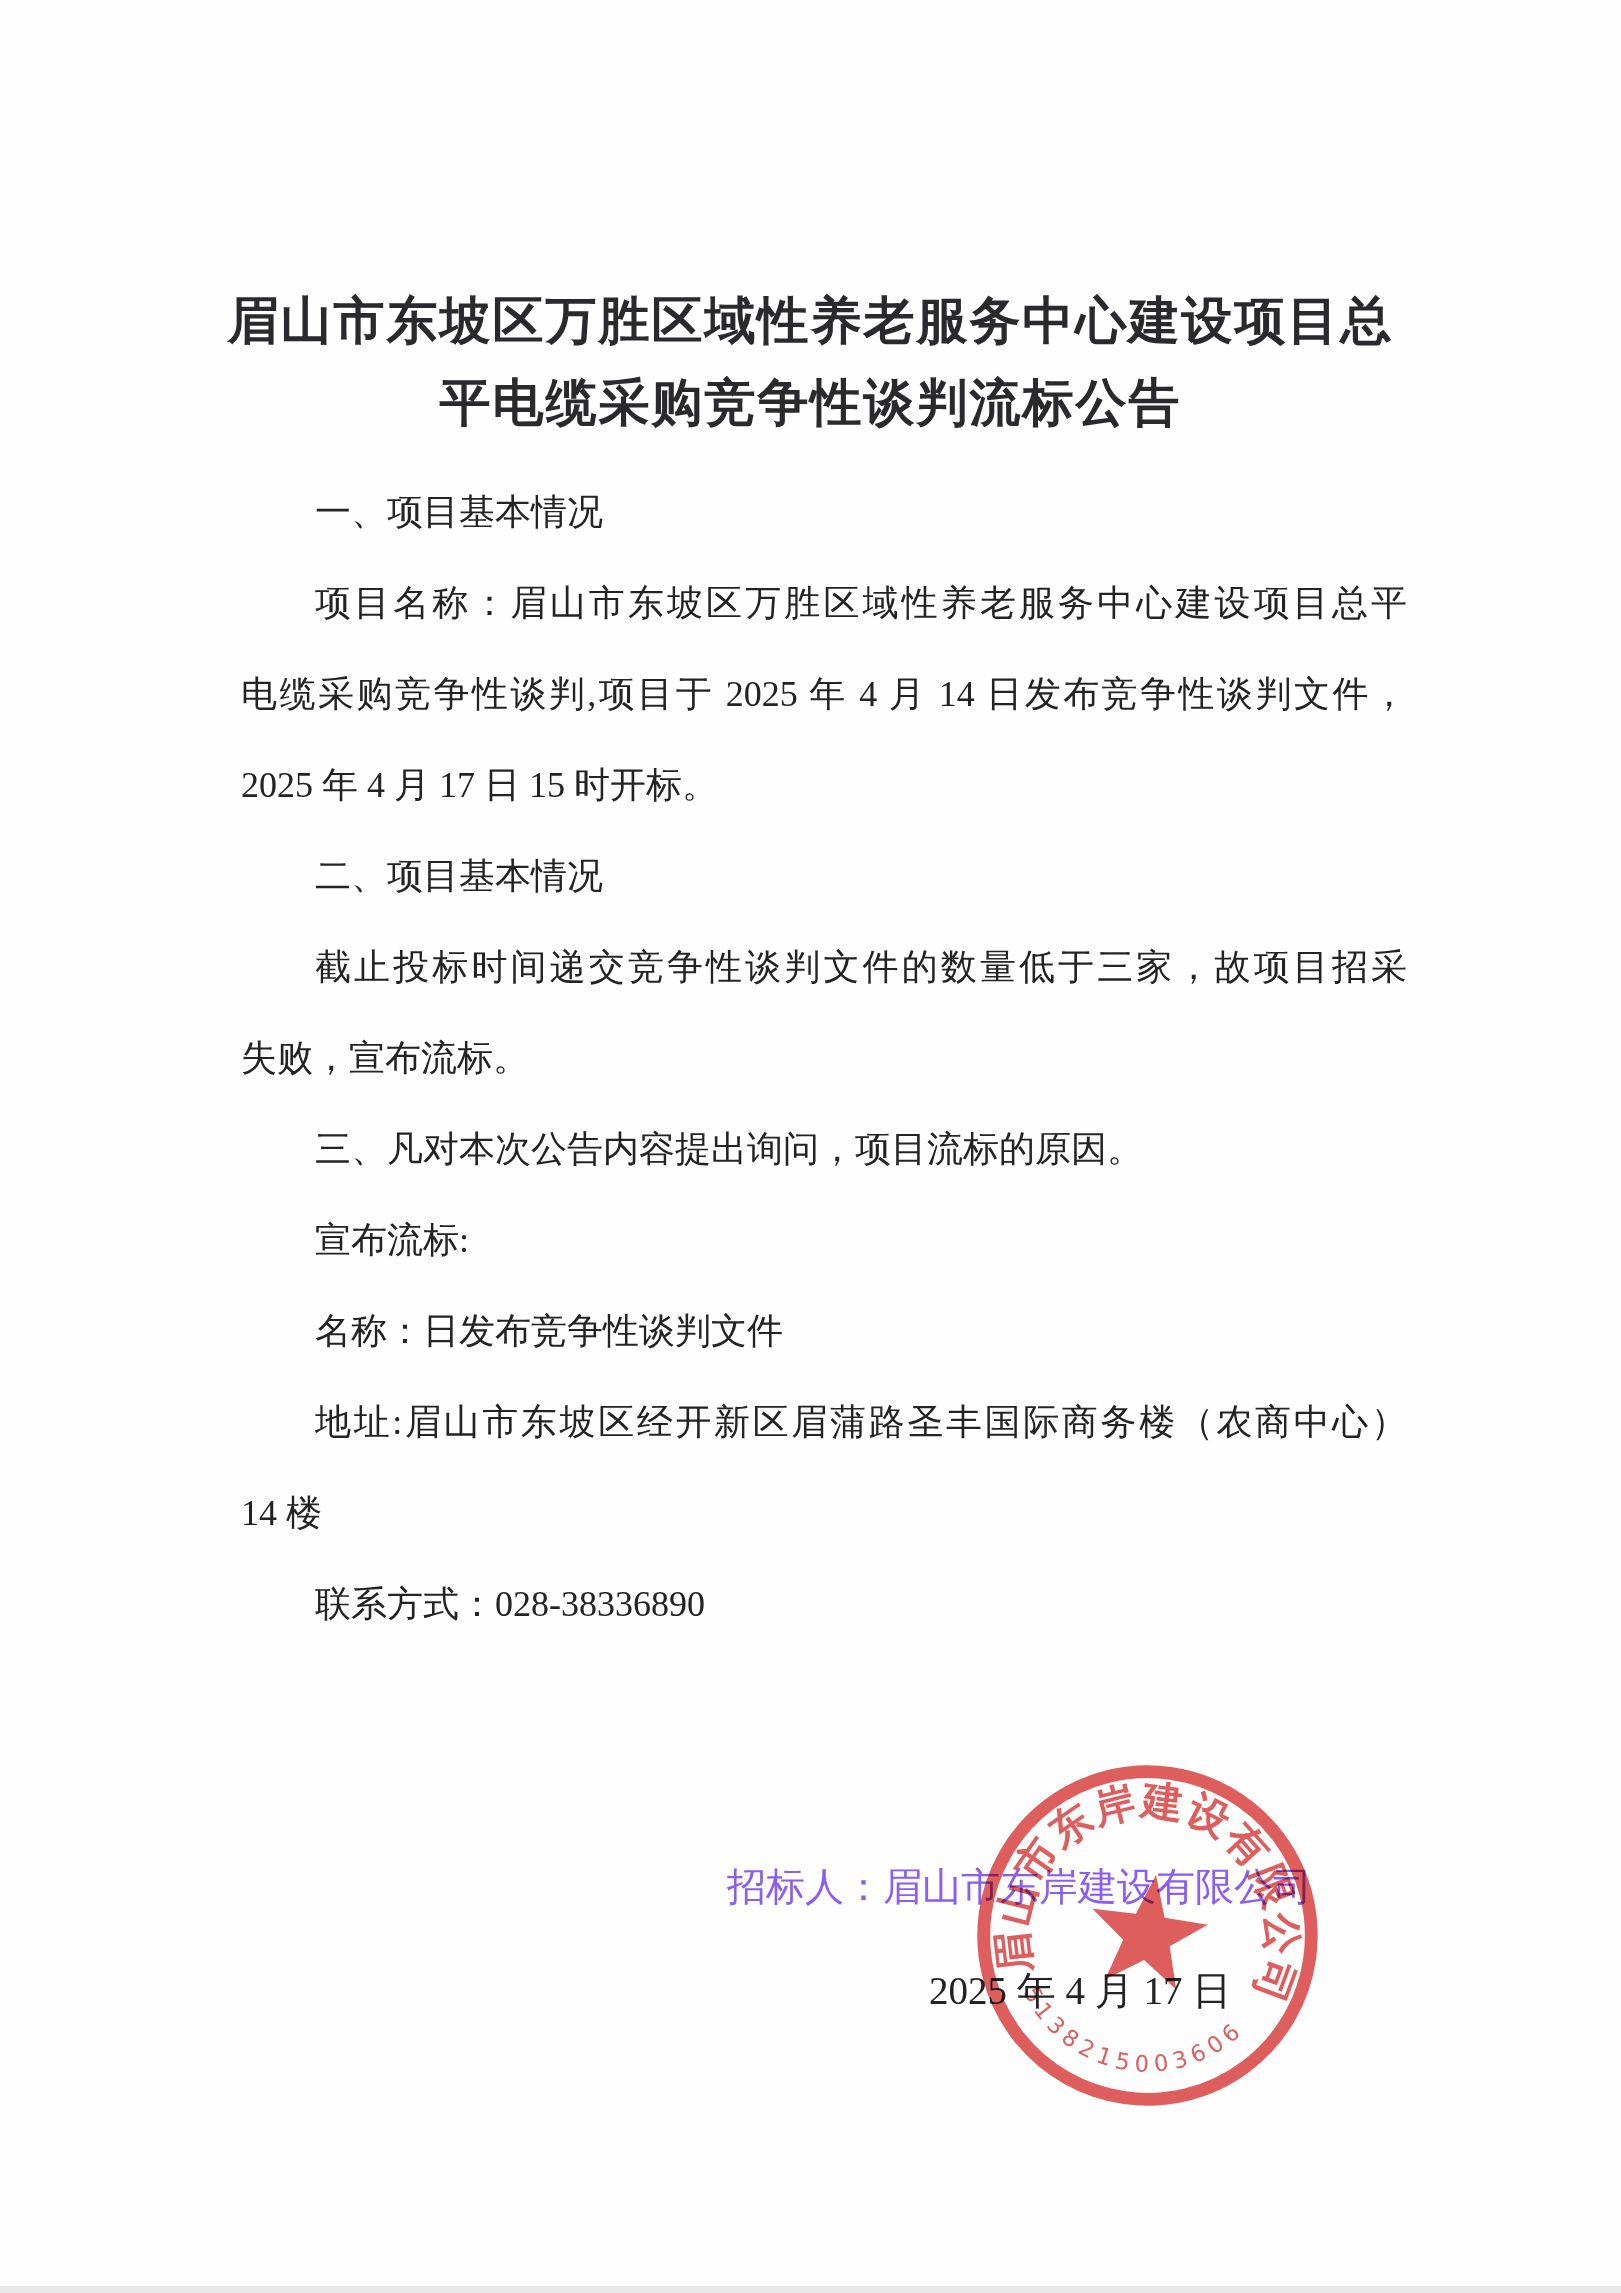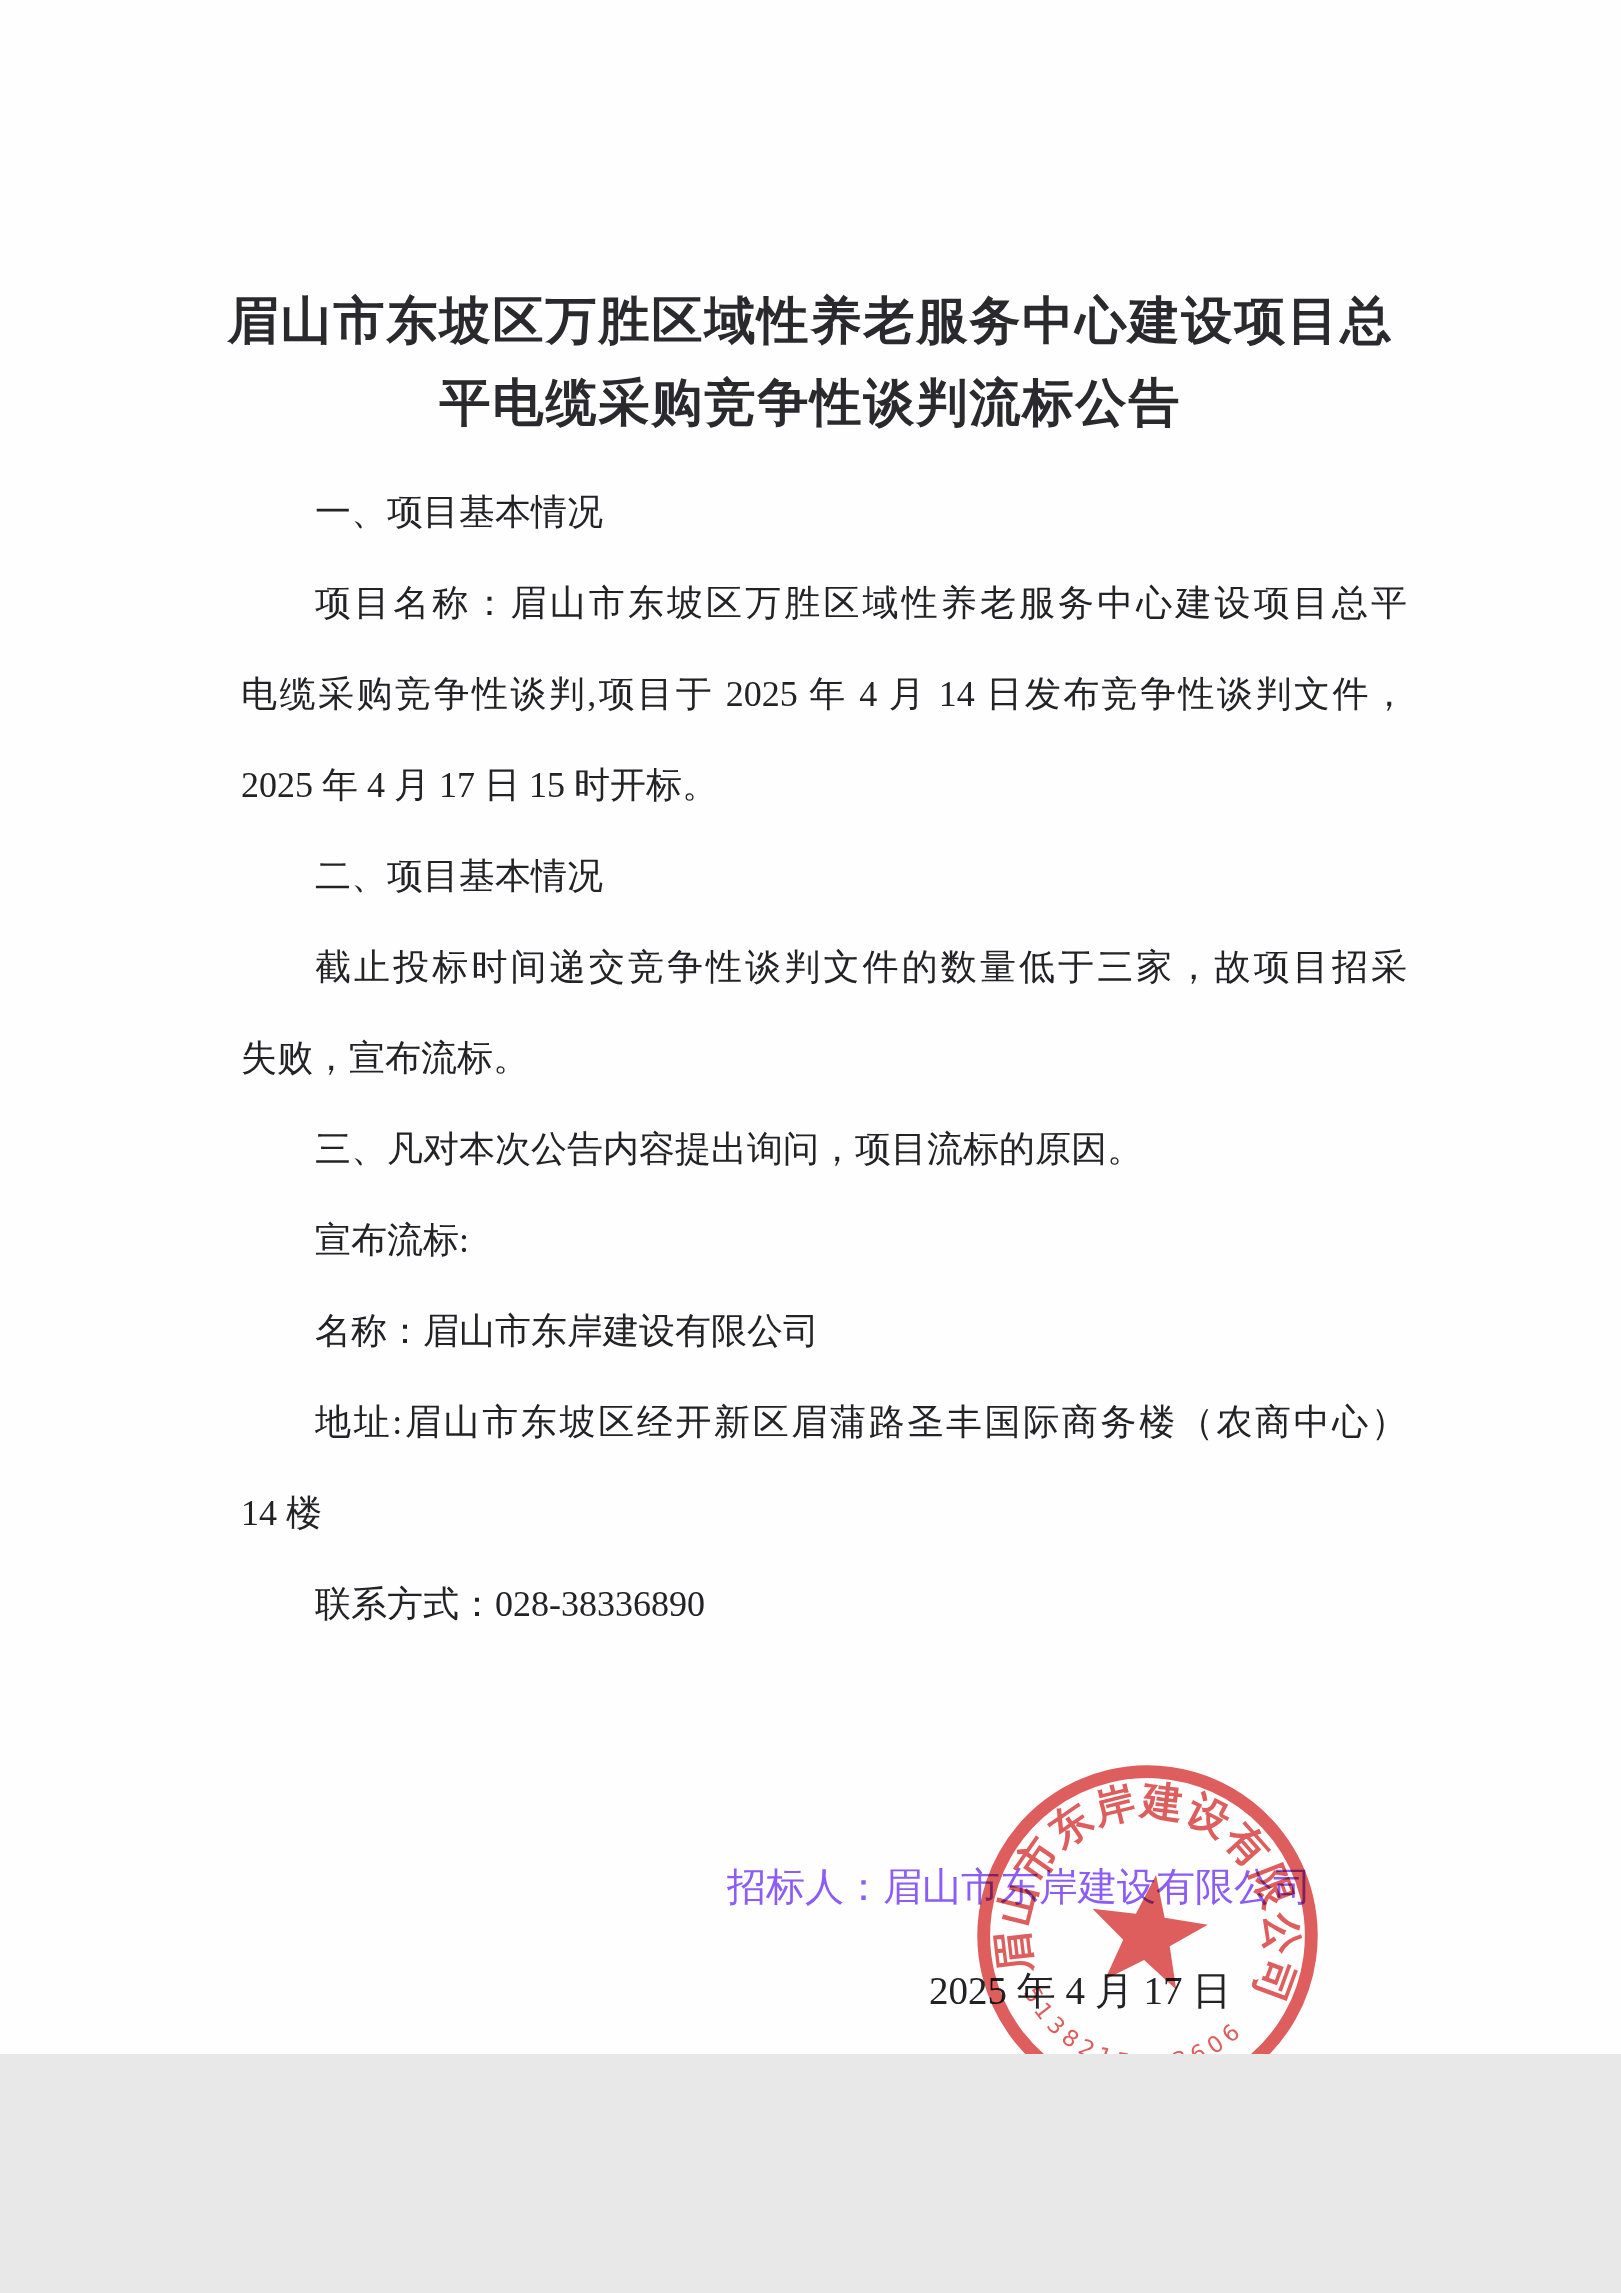--- a/index.html
+++ b/index.html
@@ -1,18 +1,18 @@
 <!DOCTYPE html>
 <html><head>
 <meta charset="utf-8">
 <style>
   html,body{margin:0;padding:0;background:#e8e8e8;}
   .page{
     position:relative;
-    width:1621px;height:2054px;
+    width:1621px;height:2286px;
     margin:0 auto;
     background:#fefefe;
     overflow:hidden;
     font-family:"Liberation Serif","DejaVu Serif",serif;
     color:#232326;
   }
   .title{
     position:absolute;top:280px;left:0;width:100%;
     text-align:center;
     font-weight:bold;
@@ -73,21 +73,21 @@
   <div class="doc-body" id="doc-body">
       <div class="line indent">一、项目基本情况</div>
       <div class="line indent justify">项目名称：眉山市东坡区万胜区域性养老服务中心建设项目总平</div>
       <div class="line justify">电缆采购竞争性谈判,项目于 2025 年 4 月 14 日发布竞争性谈判文件，</div>
       <div class="line">2025 年 4 月 17 日 15 时开标。</div>
       <div class="line indent">二、项目基本情况</div>
       <div class="line indent justify">截止投标时间递交竞争性谈判文件的数量低于三家，故项目招采</div>
       <div class="line">失败，宣布流标。</div>
       <div class="line indent">三、凡对本次公告内容提出询问，项目流标的原因。</div>
       <div class="line indent">宣布流标:</div>
-      <div class="line indent">名称：眉山市东岸建设有限公司</div>
+      <div class="line indent">名称：日发布竞争性谈判文件</div>
       <div class="line indent justify">地址:眉山市东坡区经开新区眉蒲路圣丰国际商务楼（农商中心）</div>
       <div class="line">14 楼</div>
       <div class="line indent">联系方式：028-38336890</div>
     </div>
 
   <div class="sig-issuer">招标人：眉山市东岸建设有限公司</div>
   <div class="sig-date">2025 年 4 月 17 日</div>
 
   <svg class="seal" viewBox="0 0 375 375" xmlns="http://www.w3.org/2000/svg">
     <defs>

